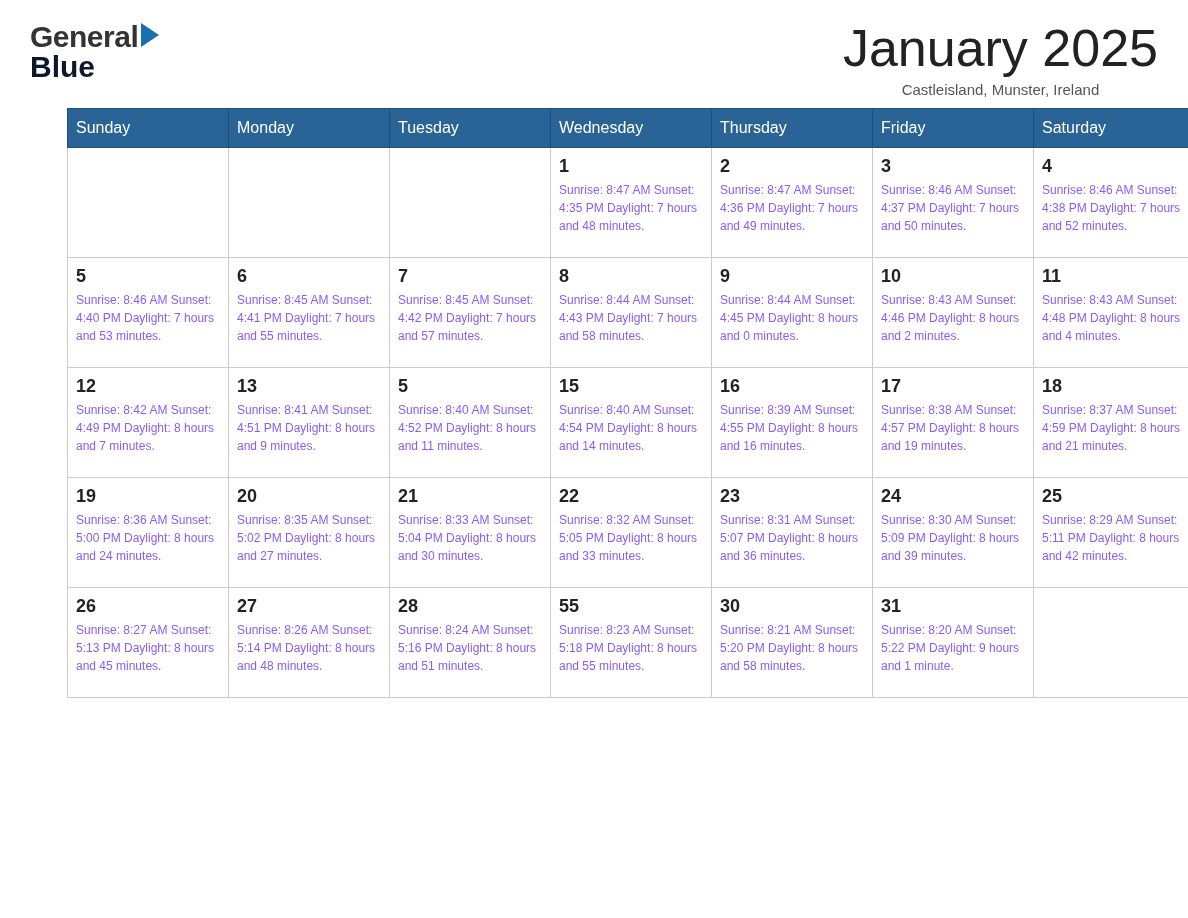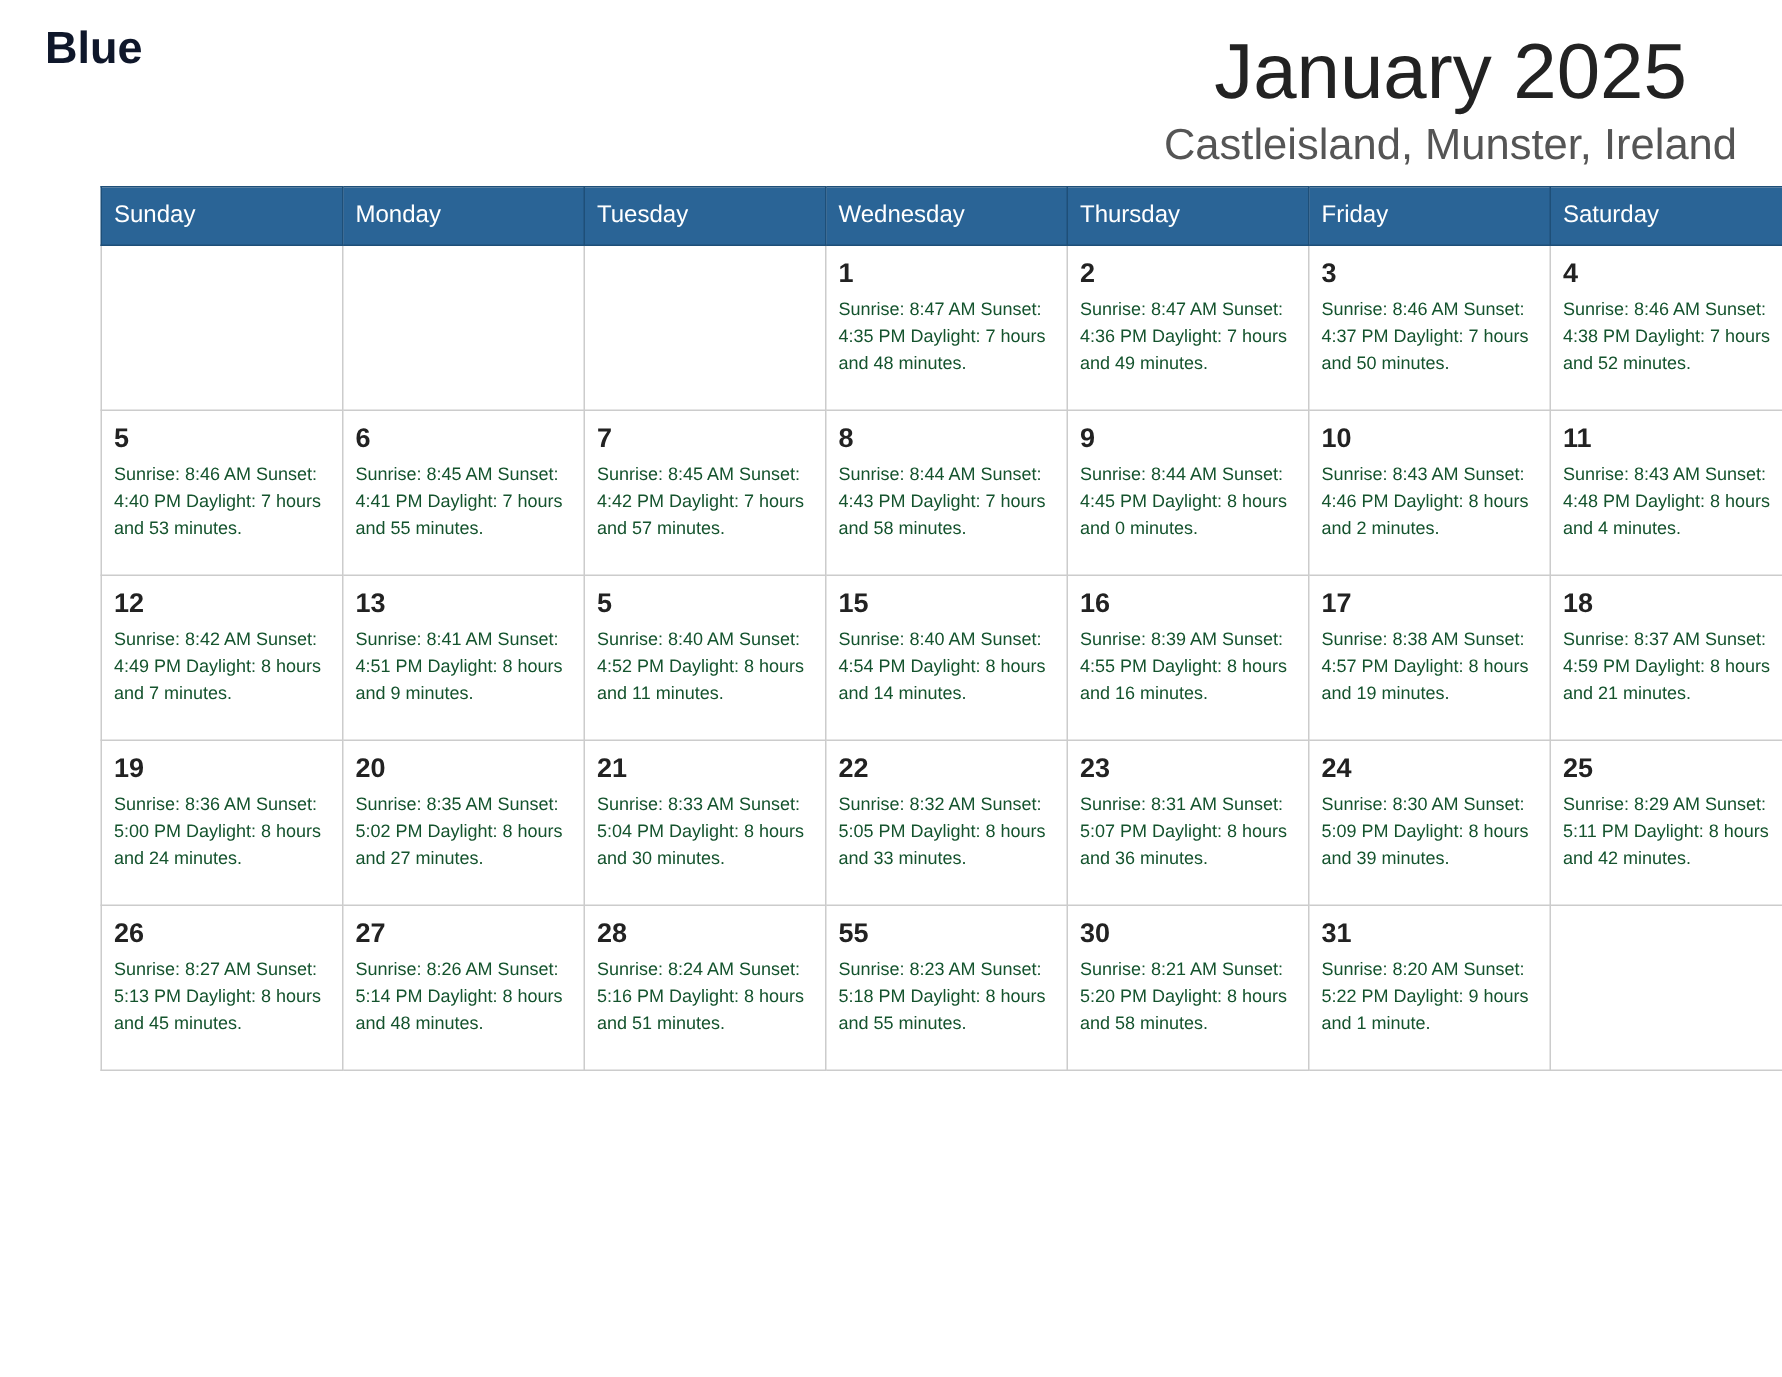--- a/index.html
+++ b/index.html
@@ -19,21 +19,21 @@
     .title-section {
       text-align: center;
     }
     .month-title {
       font-size: 52px;
       font-weight: normal;
       color: #222;
       line-height: 1.1;
     }
     .location {
-      font-size: 29px;
+      font-size: 15px;
       color: #555;
       margin-top: 4px;
     }
     .calendar {
       width: 100%;
       border-collapse: collapse;
       margin-top: 10px;
       margin-left: 37px;
     }
     .calendar th {
@@ -53,21 +53,21 @@
       height: 110px;
     }
     .day-number {
       font-size: 18px;
       font-weight: bold;
       color: #222;
       margin-bottom: 4px;
     }
     .day-info {
       font-size: 12px;
-      color: #14532d;
+      color: #8b5cf6;
       line-height: 1.5;
     }
     .empty-cell {
       background: #fff;
     }
     .logo-container {
       display: flex;
       flex-direction: column;
       align-items: flex-start;
     }
@@ -96,20 +96,24 @@
       font-weight: bold;
       color: #0f172a;
       margin-top: -4px;
     }
   </style>
 </head>
 <body>
 
 <div class="header">
   <div class="logo-container">
+    <div class="logo-row">
+      <span class="logo-general">General</span>
+      <span class="logo-triangle"></span>
+    </div>
     <span class="logo-blue">Blue</span>
   </div>
   <div class="title-section">
     <div class="month-title">January 2025</div>
     <div class="location">Castleisland, Munster, Ireland</div>
   </div>
 </div>
 
 <table class="calendar">
   <thead>

